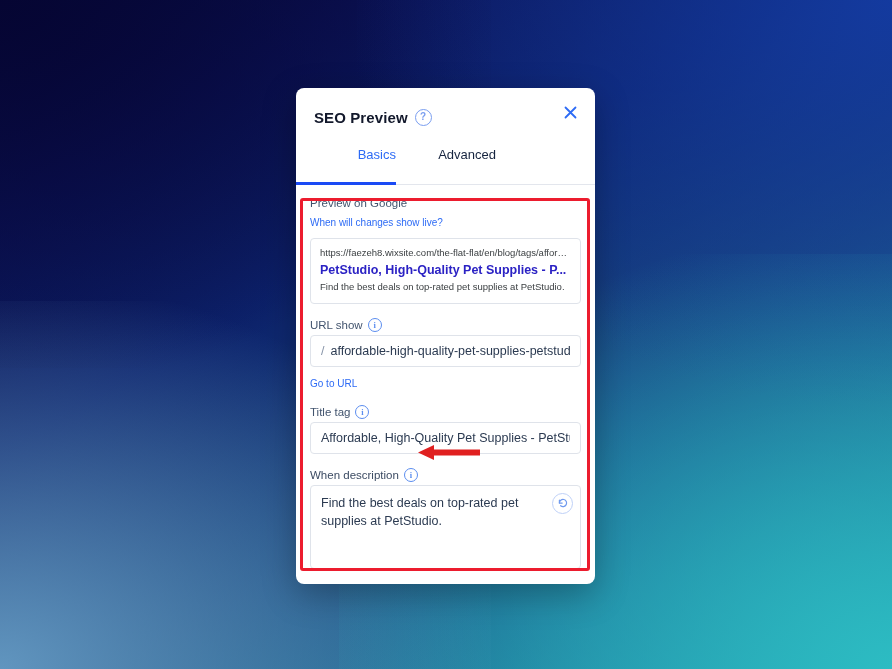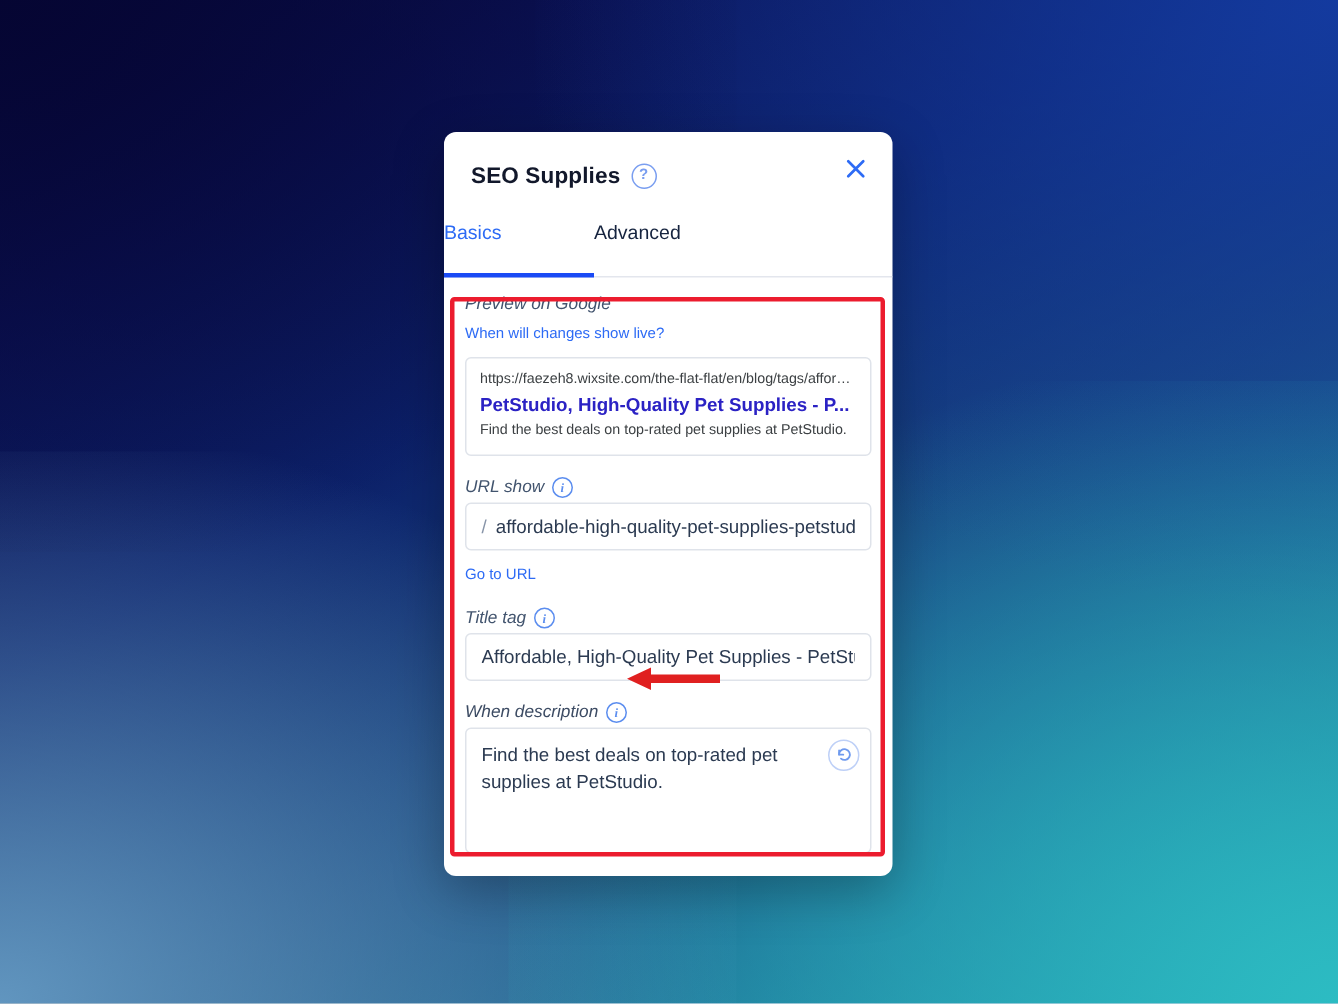--- a/index.html
+++ b/index.html
@@ -119,21 +119,21 @@
     height: 38px;
     border-bottom: 1px solid #e3e6ed;
   }
   .tab {
     flex: 0 0 auto;
     font-size: 13px;
     color: #16243f;
     cursor: pointer;
     display: flex;
     align-items: flex-start;
-    justify-content: flex-start;
+    justify-content: flex-end;
     padding-top: 1px;
   }
   .tab.t0 { width: 100px; color: #2d6bf5; }
   .tab.t1 { width: 100px; }
   .tab.t2 { width: 99px; }
   .tab-underline {
     position: absolute;
     left: 0;
     bottom: -1px;
     width: 100px;
@@ -165,21 +165,20 @@
     height: 17px;
     pointer-events: none;
   }
 
   .field-label {
     font-size: 11.5px;
     color: #42546e;
     margin-bottom: 3px;
     display: flex;
     align-items: center;
-    font-style: italic;
   }
   .field-label.dark { color: #3c4b63; }
   .info-icon {
     margin-left: 5px;
     width: 12px; height: 12px;
     display: inline-flex;
     align-items: center;
     justify-content: center;
     border: 1.2px solid #5b8def;
     border-radius: 50%;
@@ -293,21 +292,21 @@
 <div id="backdrop">
   <div class="tl"></div>
   <div class="tr"></div>
   <div class="bl"></div>
   <div class="br"></div>
 </div>
 
 <div id="dialog">
 
   <div class="dlg-header">
-    <span class="dlg-title">SEO Supplies</span>
+    <span class="dlg-title">SEO Preview</span>
     <span class="help-icon">?</span>
     <span class="close-icon">
       <svg width="13" height="13" viewBox="0 0 13 13" aria-hidden="true">
         <path d="M1.5 1.5 L11.5 11.5 M11.5 1.5 L1.5 11.5" stroke="#2d6bf5" stroke-width="1.8" stroke-linecap="round" fill="none"></path>
       </svg>
     </span>
   </div>
 
   <div class="tabs">
     <div class="tab t0">

